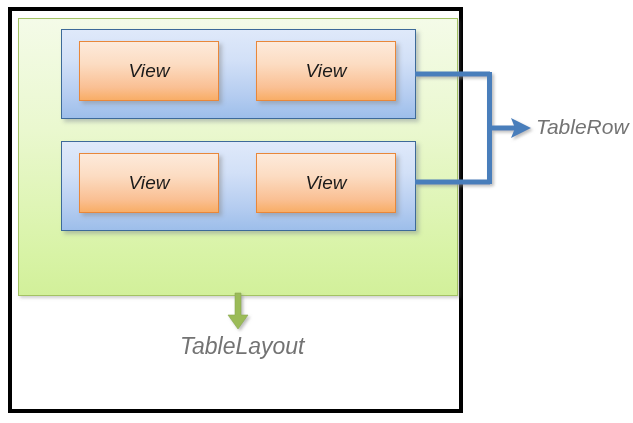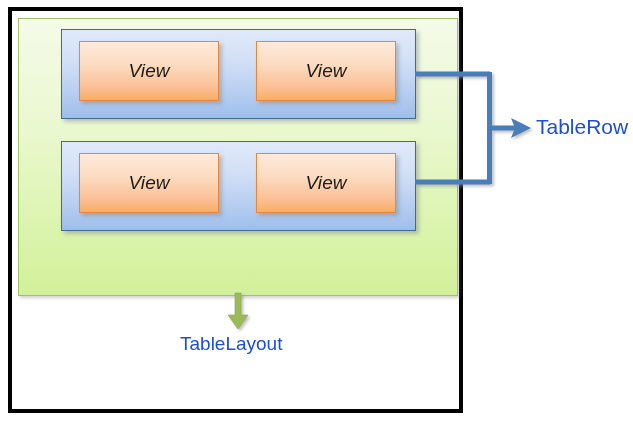--- a/index.html
+++ b/index.html
@@ -96,33 +96,34 @@
     left: 222px;
     top: 293px;
     width: 32px;
     height: 38px;
     overflow: visible;
   }
 
   
   .callout-label {
     position: absolute;
-    color: #1d4ed8;
+    color: #737373;
     font-family: "Liberation Sans", sans-serif;
     white-space: nowrap;
+    font-style: italic;
   }
   .label-tablerow {
     left: 536px;
     top: 115px;
     font-size: 21px;
   }
   .label-tablelayout {
     left: 180px;
     top: 333px;
-    font-size: 19px;
+    font-size: 23px;
   }
 </style>
 </head>
 <body>
 
 <div id="canvas">
 
   <div class="outer-frame"></div>
 
   <div class="tablelayout-box">

